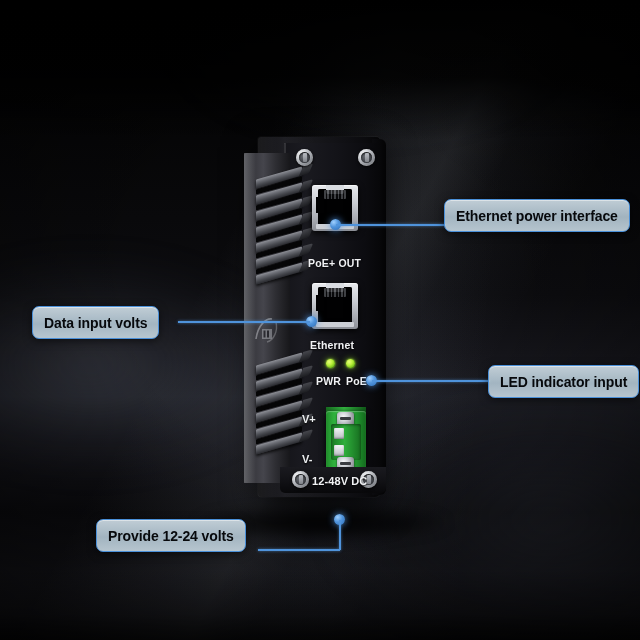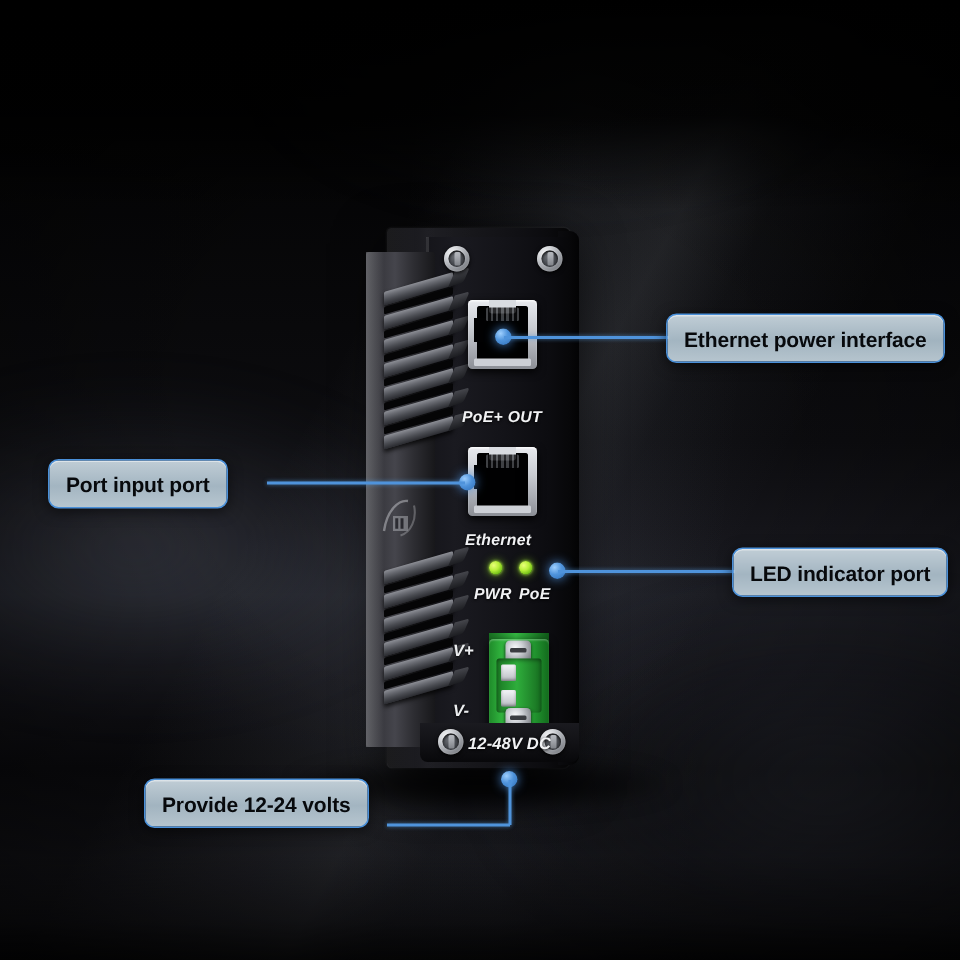--- a/index.html
+++ b/index.html
@@ -22,21 +22,21 @@
   .bg-dark-top{position:absolute;left:0;top:0;width:640px;height:140px;background:linear-gradient(180deg,#000 0%,rgba(0,0,0,.85) 55%,rgba(0,0,0,0) 100%);}
   .bg-dark-bot{position:absolute;left:0;bottom:0;width:640px;height:70px;background:linear-gradient(0deg,rgba(0,0,0,.75) 0%,rgba(0,0,0,0) 100%);}
   .bg-vig{position:absolute;inset:0;background:radial-gradient(ellipse 78% 70% at 50% 46%,rgba(0,0,0,0) 38%,rgba(0,0,0,.55) 100%);}
 
   
   .title{position:absolute;left:0;top:36px;width:640px;text-align:center;color:#fff;
       font-size:34px;font-weight:bold;letter-spacing:.2px;
       text-shadow:0 2px 10px rgba(0,0,0,.85);}
 
   
-  .device{position:absolute;left:222px;top:152px;width:190px;height:360px;font-style:italic;}
+  .device{position:absolute;left:222px;top:137px;width:190px;height:360px;}
 
   
   .body-shell{position:absolute;left:36px;top:0;width:122px;height:360px;
       background:linear-gradient(90deg,#0a0a0c 0%,#131317 10%,#1c1c21 22%,#17171b 46%,#101014 72%,#0b0b0e 88%,#050506 100%);
       border-radius:3px 4px 5px 4px;
       box-shadow:0 10px 34px rgba(0,0,0,.85),0 0 0 1px rgba(255,255,255,.035);}
   .body-sheen{position:absolute;left:36px;top:0;width:122px;height:360px;border-radius:3px;
       background:linear-gradient(90deg,rgba(255,255,255,.07) 0%,rgba(255,255,255,.015) 16%,rgba(255,255,255,0) 50%);}
 
   
@@ -278,28 +278,28 @@
     <div class="vmark" style="left:80px;top:316px;">V-</div>
 
     <div class="base-plate"></div>
     <div class="screw" style="left:70px;top:334px;"></div>
     <div class="screw" style="left:138px;top:334px;"></div>
     <div class="dcline" style="left:90px;top:338px;">12-48V DC</div>
   </div>
 
   <div class="dot" style="left:330px;top:219px;"></div>
   <div class="leader h" style="left:336px;top:224px;width:110px;"></div>
-  <div class="callout" style="left:444px;top:209px;text-align:center;">Ethernet power interface</div>
+  <div class="callout" style="left:444px;top:199px;text-align:center;">Ethernet power interface</div>
 
   <div class="dot" style="left:306px;top:316px;"></div>
   <div class="leader h" style="left:178px;top:321px;width:132px;"></div>
-  <div class="callout" style="left:32px;top:306px;">Port input port</div>
+  <div class="callout" style="left:32px;top:306px;">Data input volts</div>
 
   <div class="dot" style="left:366px;top:375px;"></div>
   <div class="leader h" style="left:372px;top:380px;width:118px;"></div>
-  <div class="callout" style="left:488px;top:365px;">LED indicator port</div>
+  <div class="callout" style="left:488px;top:365px;">LED indicator input</div>
 
   <div class="dot" style="left:334px;top:514px;"></div>
   <div class="leader v" style="left:339px;top:520px;height:30px;"></div>
   <div class="leader h" style="left:258px;top:549px;width:82px;"></div>
   <div class="callout" style="left:96px;top:519px;">Provide 12-24 volts</div>
 
 </div>
 
 </body></html>

